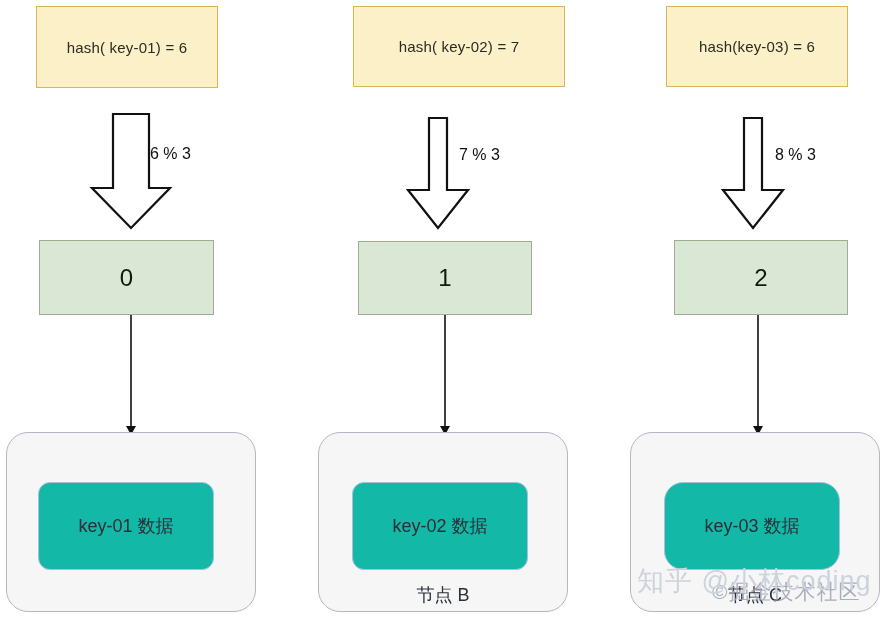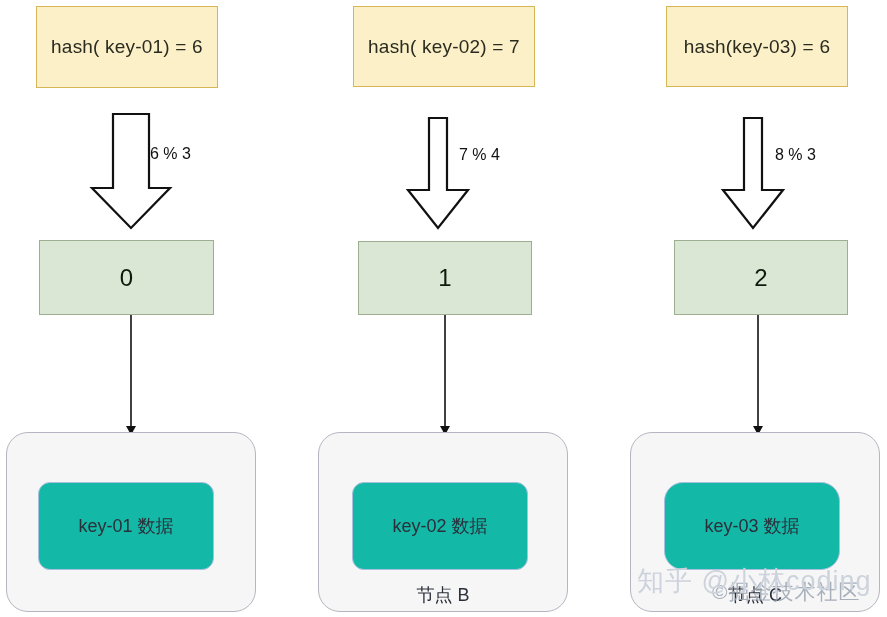--- a/index.html
+++ b/index.html
@@ -22,21 +22,21 @@
   
   .hash-box {
     position: absolute;
     background: #fbf0c8;
     border: 1px solid #d6b656;
     box-sizing: border-box;
     display: flex;
     align-items: center;
     justify-content: center;
     color: #2b2b20;
-    font-size: 19px;
+    font-size: 15px;
     letter-spacing: 0.2px;
     text-align: center;
   }
 
   
   .slot-box {
     position: absolute;
     background: #d9e7d4;
     border: 1px solid #9cb091;
     box-sizing: border-box;
@@ -139,24 +139,24 @@
   </div>
   <div class="mod-label" style="left:150px; top:145px;">6 % 3</div>
   <div class="slot-box" style="left:39px; top:240px; width:175px; height:75px;">
     <span>0</span>
   </div>
   <div class="node-box" style="left:6px; top:432px; width:250px; height:180px;"></div>
   <div class="data-box" style="left:38px; top:482px; width:176px; height:88px;">
     <span>key-01 数据</span>
   </div>
 
-  <div class="hash-box" style="left:353px; top:6px; width:182px; height:81px;">
+  <div class="hash-box" style="left:353px; top:6px; width:212px; height:81px;">
     <span>hash( key-02) = 7</span>
   </div>
-  <div class="mod-label" style="left:459px; top:146px;">7 % 4</div>
+  <div class="mod-label" style="left:459px; top:146px;">7 % 3</div>
   <div class="slot-box" style="left:358px; top:241px; width:174px; height:74px;">
     <span>1</span>
   </div>
   <div class="node-box" style="left:318px; top:432px; width:250px; height:180px;"></div>
   <div class="data-box" style="left:352px; top:482px; width:176px; height:88px;">
     <span>key-02 数据</span>
   </div>
   <div class="node-label" style="left:318px; top:583px; width:250px;">节点 B</div>
 
   <div class="hash-box" style="left:666px; top:6px; width:182px; height:81px;">

